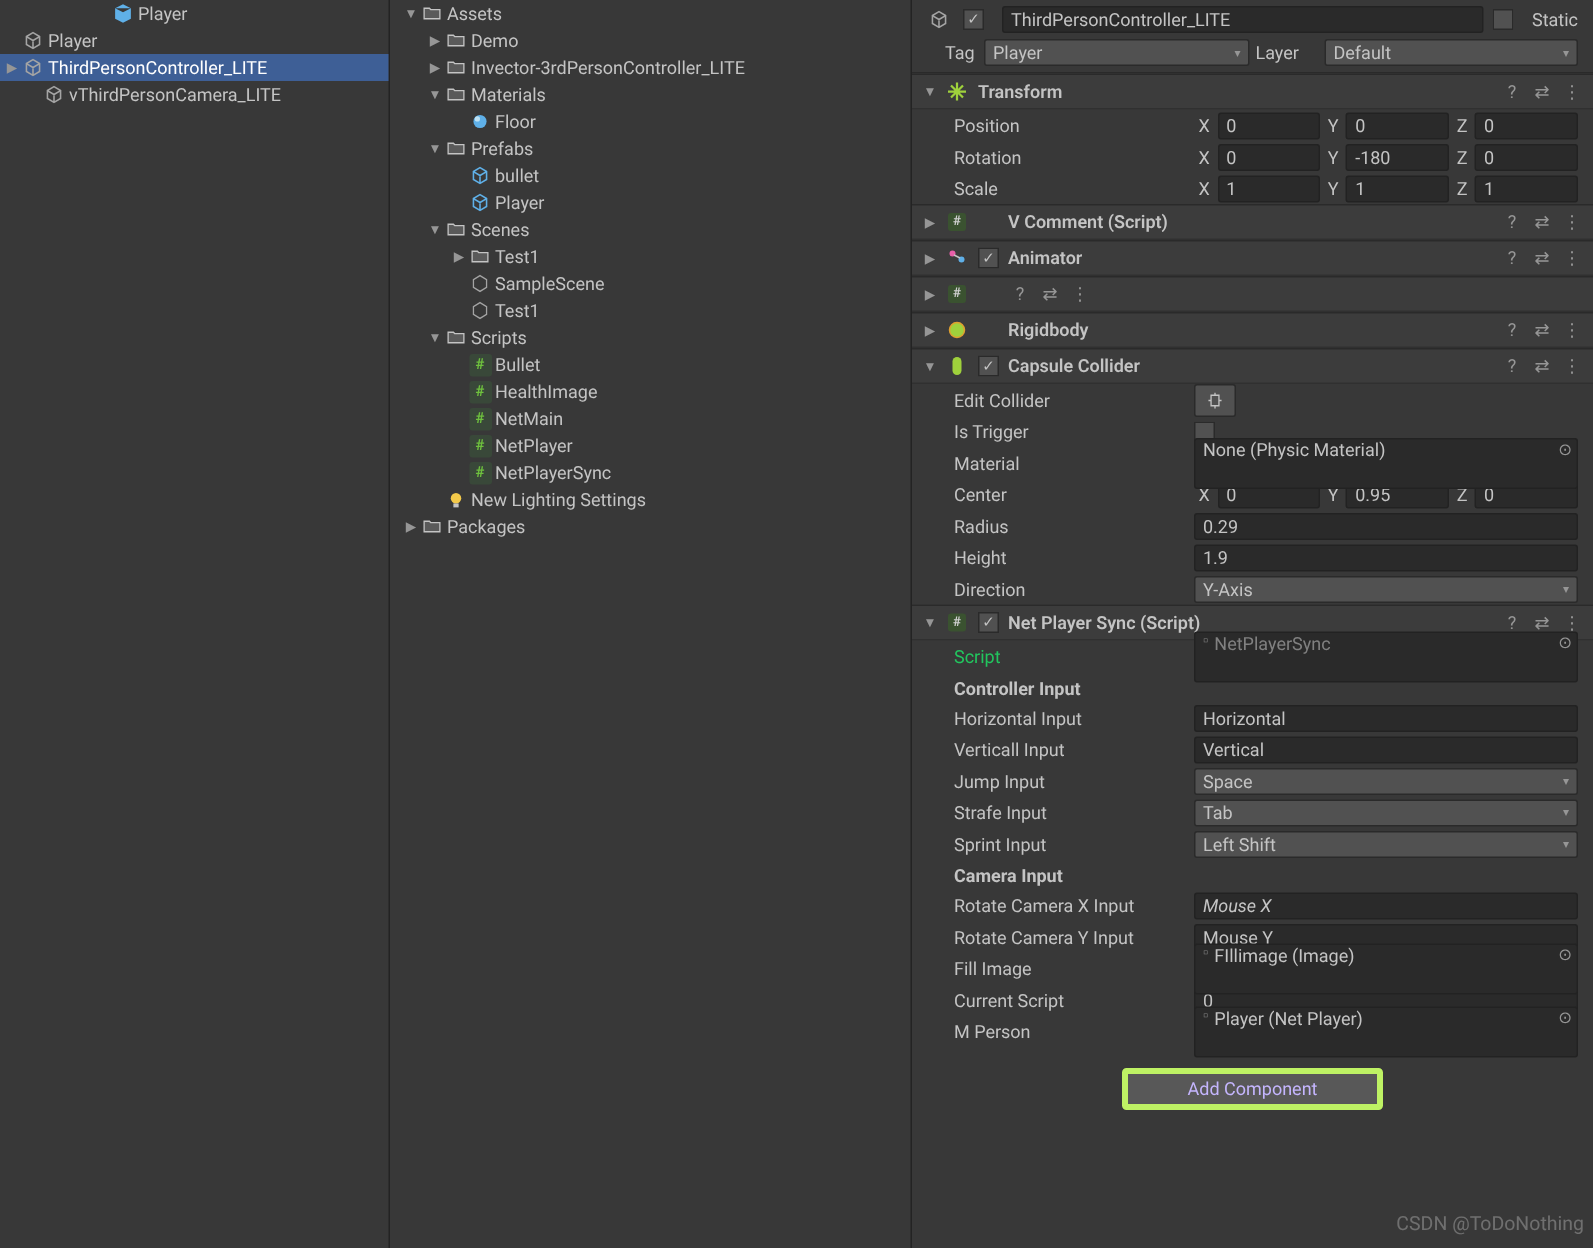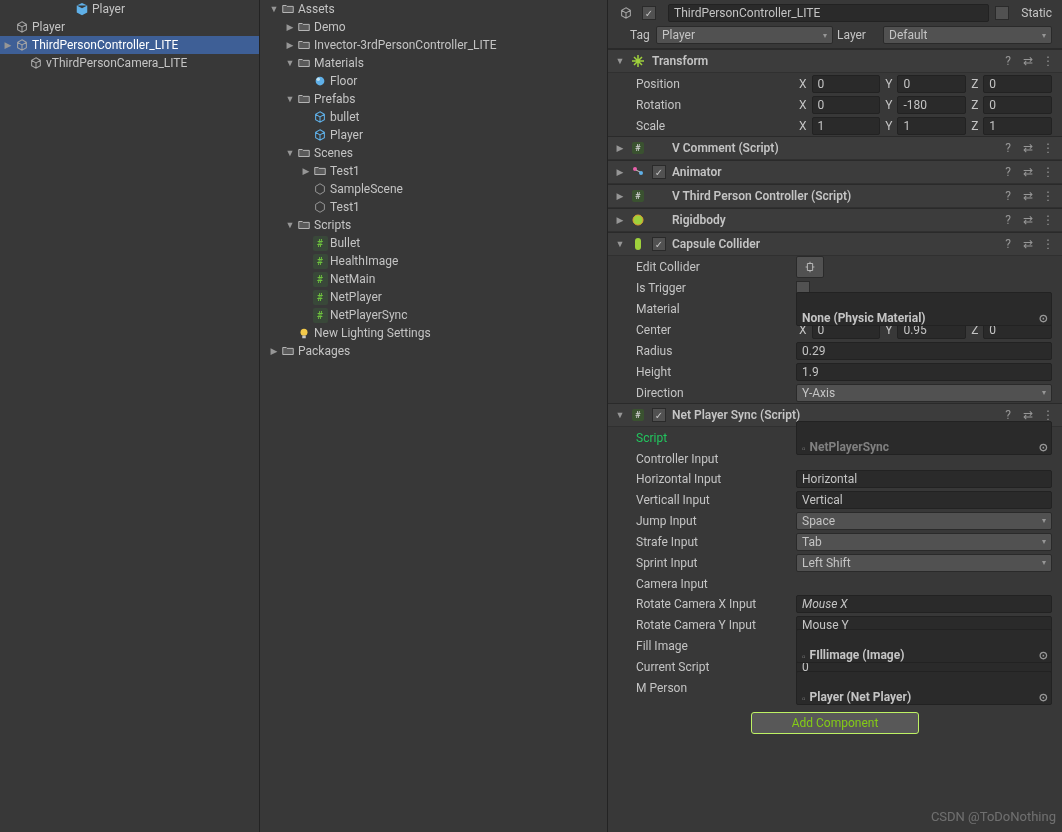--- a/index.html
+++ b/index.html
@@ -33,26 +33,26 @@
 
 .prop-row { display:flex; align-items:center; height:21px; padding:0 10px 0 28px; }
 .prop-row .label { flex:0 0 160px; }
 .input { background:#2a2a2a; border:1px solid #222; color:#c4c4c4; padding:1px 5px; height:18px; border-radius:2px; width:100%; }
 .input-ro { background:#393939; color:#808080; }
 .vec3 { display:flex; gap:2px; flex:1; align-items:center; }
 .vec3 .axis { color:#c4c4c4; padding:0 3px; }
 .vec3 .input { flex:1; min-width:0; }
 .dropdown { display:flex; align-items:center; justify-content:space-between; background:#515151; border:1px solid #2a2a2a; border-radius:2px; height:18px; padding:0 5px; flex:1; cursor:pointer; }
 .dropdown::after { content:"▾"; font-size:8px; color:#969696; margin-left:4px; }
-.objfield { display:flex; align-items:flex-end; background:#2a2a2a; border:1px solid #222; border-radius:2px; height:34px; padding:0 5px; flex:1; position:relative;font-weight:bold; }
+.objfield { display:flex; align-items:flex-start; background:#2a2a2a; border:1px solid #222; border-radius:2px; height:34px; padding:0 5px; flex:1; position:relative; }
 .objfield .obj-icon { color:#808080; margin-right:4px; font-size:10px; }
 .objfield .target { position:absolute; right:3px; color:#969696; font-size:11px; }
-.section-label { padding:4px 10px 2px 28px; font-weight:400; }
+.section-label { padding:4px 10px 2px 28px; font-weight:700; }
 .add-comp { margin:14px auto 0; display:flex; justify-content:center; }
-.add-comp button { background:#585858; border:1px solid #bef264; color:#84cc16; padding:3px 40px; border-radius:3px; cursor:pointer; }
+.add-comp button { background:#585858; border:4px solid #bef264; color:#c4b5fd; padding:3px 40px; border-radius:3px; cursor:pointer; }
 .top-bar { padding:4px 10px; border-bottom:1px solid #2a2a2a; }
 .top-bar .tl { display:flex; align-items:center; gap:6px; margin-bottom:4px; }
 .top-bar .tagline { display:flex; align-items:center; gap:4px; }
 .top-bar .half { flex:1; display:flex; align-items:center; gap:4px; }
 .edit-collider-btn { width:28px; height:22px; background:#515151; border:1px solid #2a2a2a; border-radius:2px; display:flex; align-items:center; justify-content:center; cursor:pointer; color:#c4c4c4; }
 .watermark { position:fixed; right:6px; bottom:8px; color:rgba(255,255,255,0.28); font-size:13px; pointer-events:none; }
 
 
 .ico-transform { color:#9fd13c; }
 .ico-script { background:#3a5230; color:#d0d0d0; border-radius:2px; padding:1px 3px; font-size:9px; font-weight:bold; }
@@ -410,21 +410,20 @@
         <span class="tool">⇄</span>
         <span class="tool">⋮</span>
       </div>
     </div>
   <div class="comp-header">
       <span class="fold">▶</span>
       <span class="icon-sm">
         <span class="ico-script">#</span>
       </span>
       <span style="width:20px"></span>
-      <span class="title">V Third Person Controller (Script)</span>
       <div class="tools">
         <span class="tool">?</span>
         <span class="tool">⇄</span>
         <span class="tool">⋮</span>
       </div>
     </div>
   <div class="comp-header">
       <span class="fold">▶</span>
       <span class="icon-sm ico-rigidbody">
         <svg viewBox="0 0 16 16">

